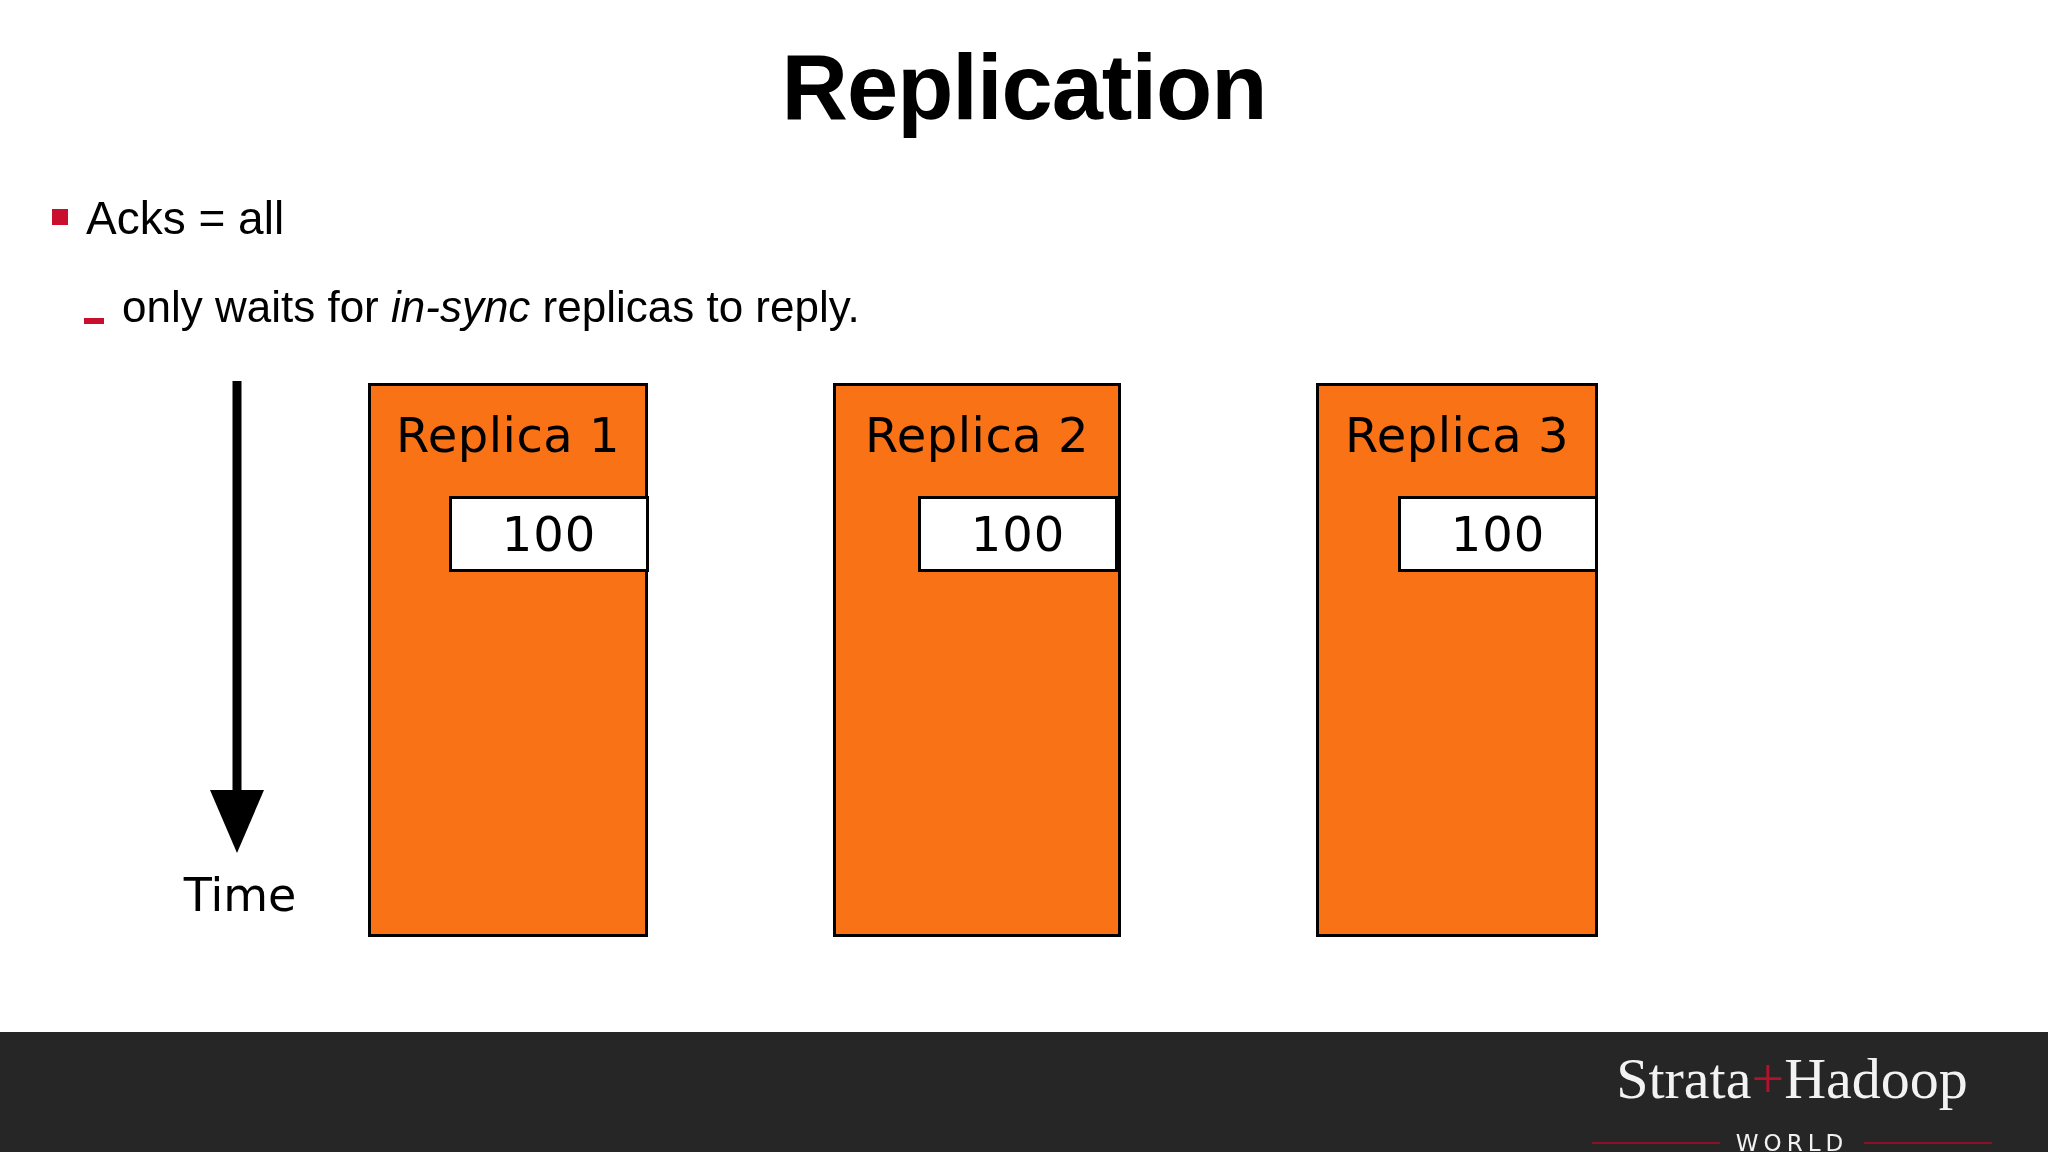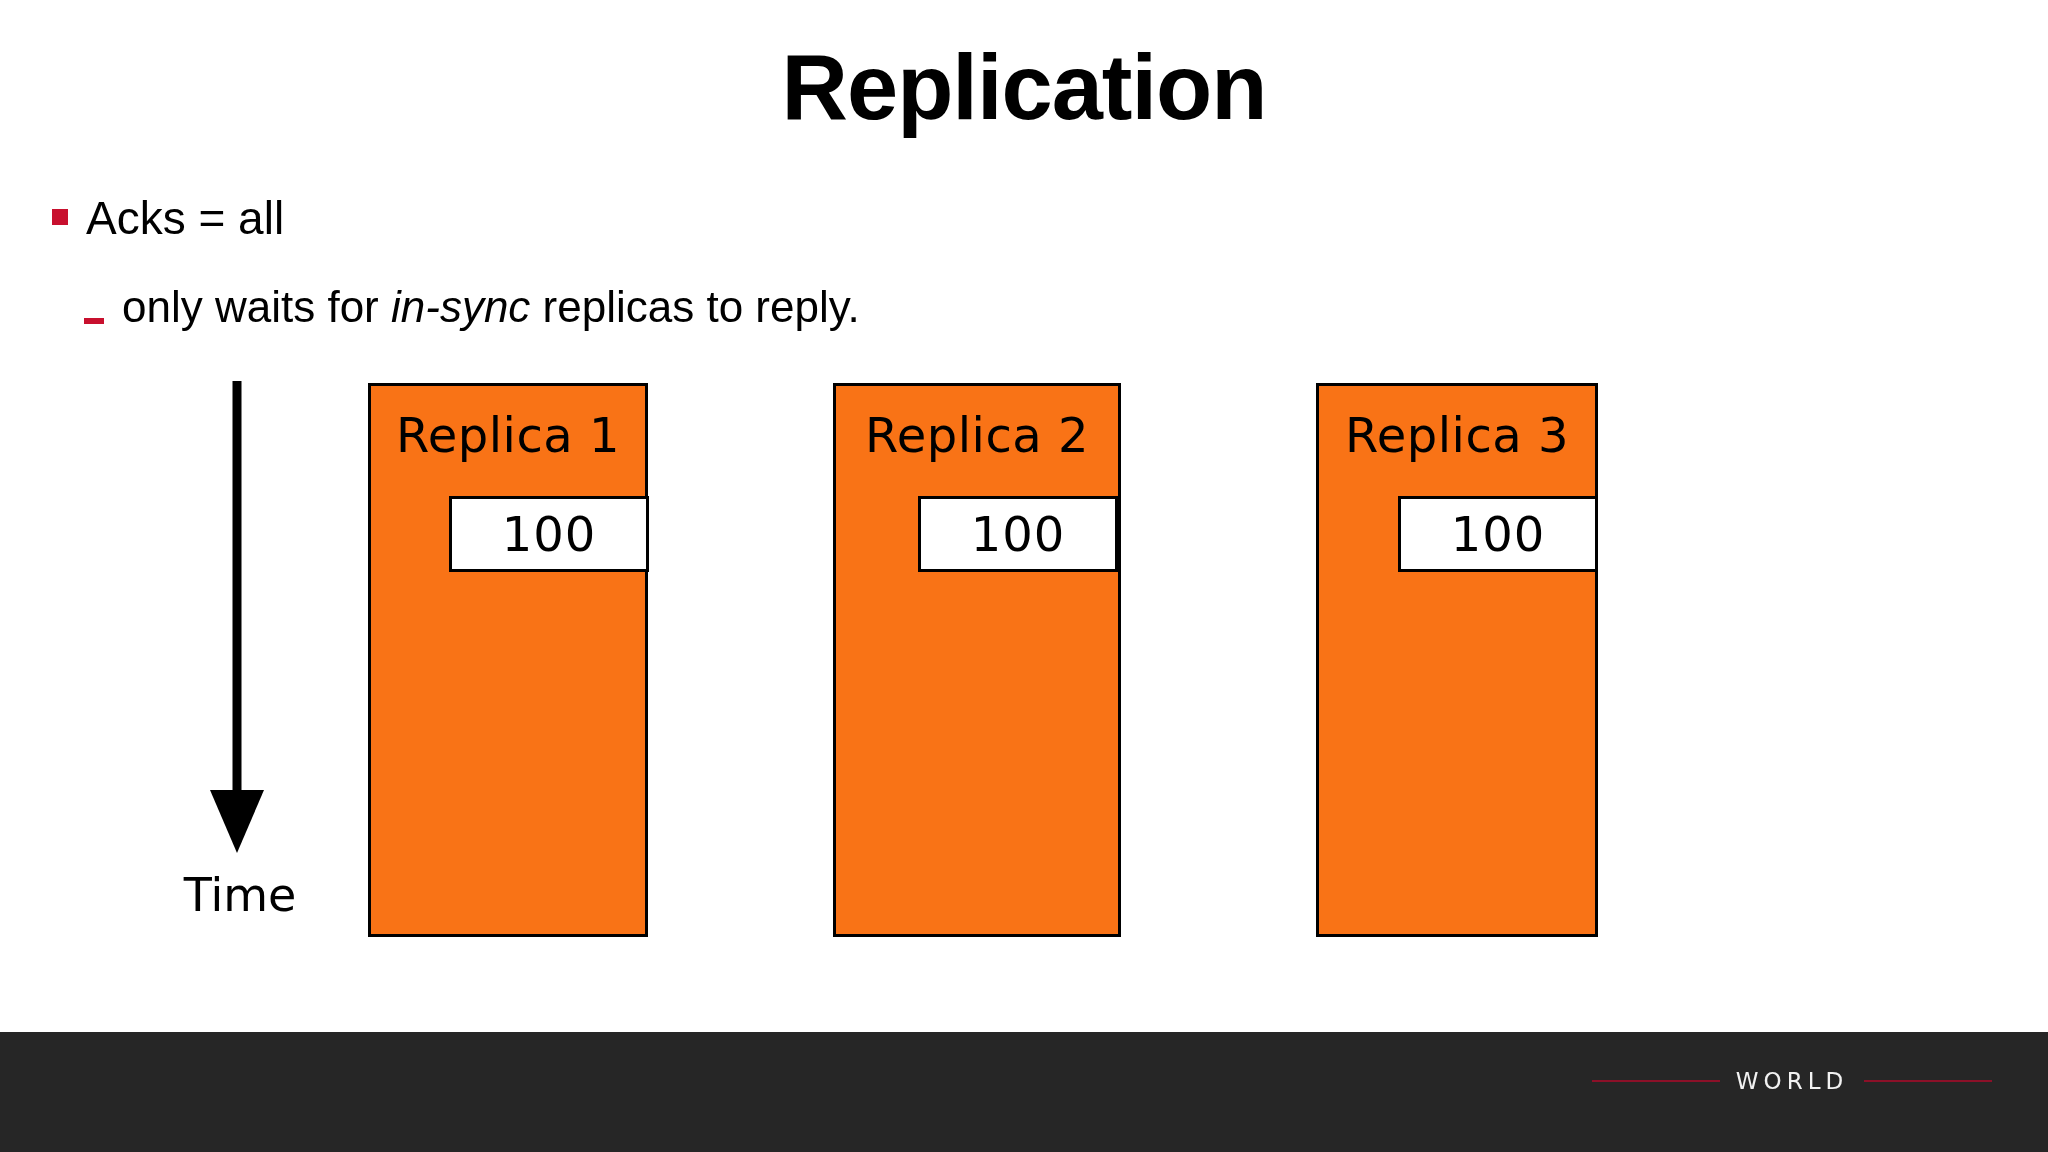--- a/index.html
+++ b/index.html
@@ -235,20 +235,21 @@
   <div id="replica-3" class="replica-box">
     <div class="replica-label">Replica 3</div>
     <div class="replica-value-box">
       <span class="replica-value">100</span>
     </div>
   </div>
 
   <div id="footer"></div>
 
   <div id="brand-logo">
+    <div id="brand-wordmark"><span>Strata</span><span id="brand-plus">+</span><span>Hadoop</span></div>
     <div id="brand-sub">
       <span class="rule"></span>
       <span id="brand-world">WORLD</span>
       <span class="rule"></span>
     </div>
   </div>
 
 </div>
 
 </body></html>

